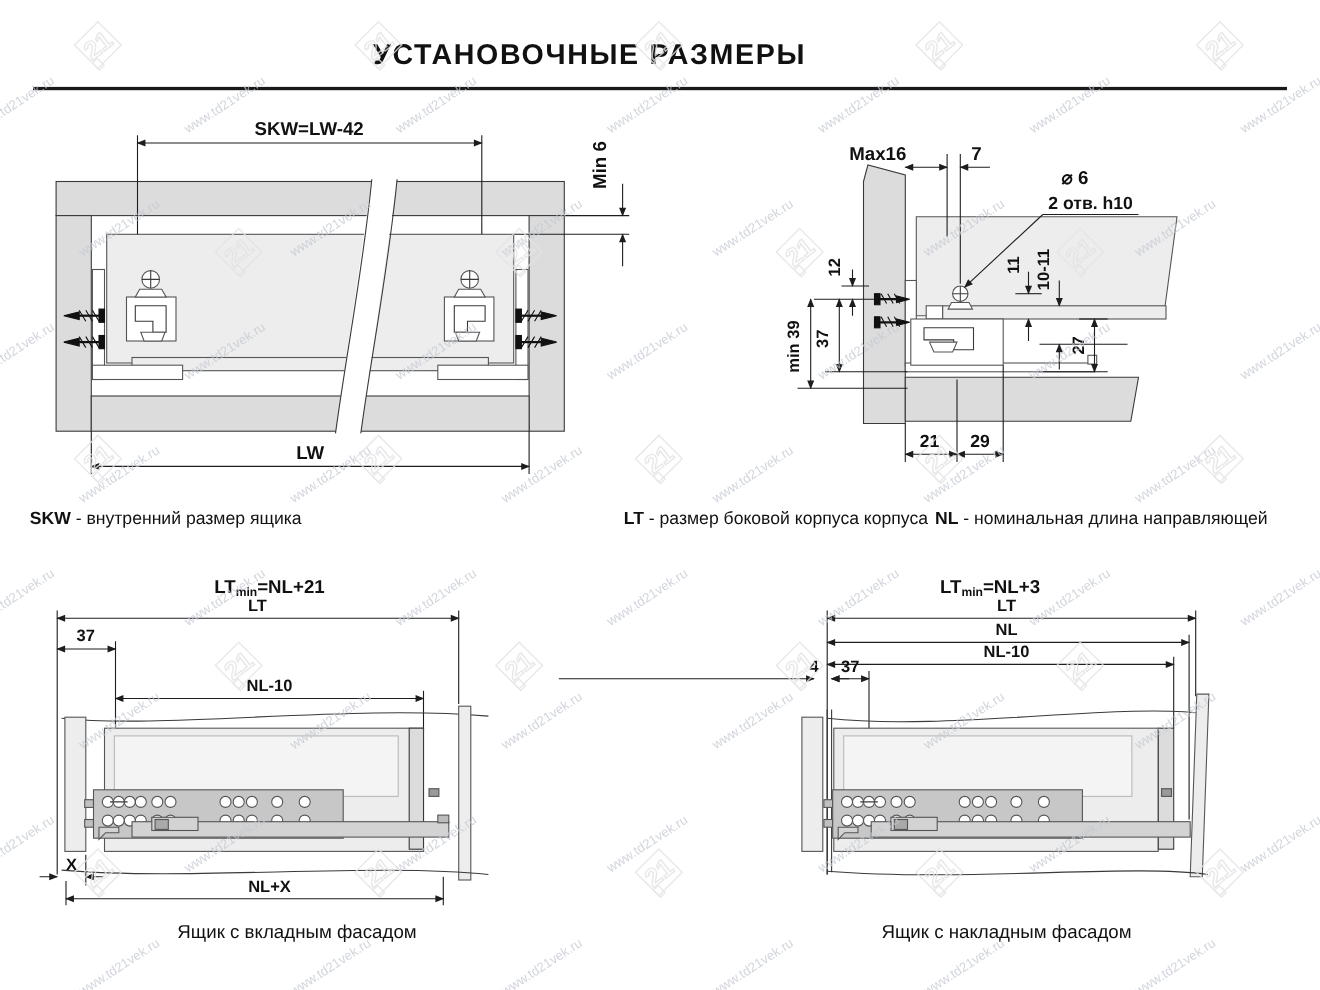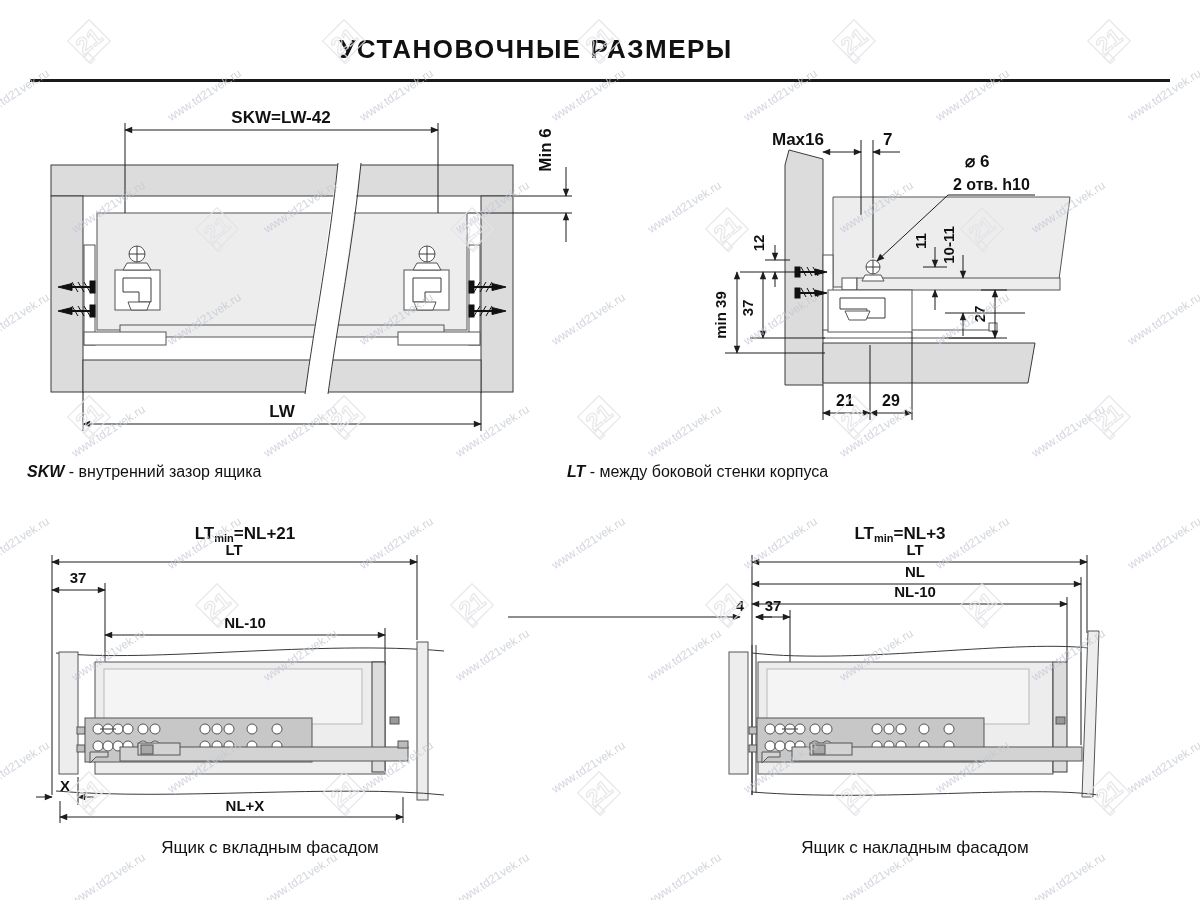--- a/index.html
+++ b/index.html
@@ -5,21 +5,21 @@
   html,body{margin:0;padding:0;background:#fff;}
   #page{position:relative;width:1200px;height:900px;background:#fff;overflow:hidden;
         font-family:"Liberation Sans",sans-serif;color:#111;}
   #wm-layer{position:absolute;left:0;top:0;width:1200px;height:900px;z-index:5;pointer-events:none;}
   .wm-text{position:absolute;font-size:12px;color:#c3c8d2;transform:rotate(-33deg);white-space:nowrap;opacity:.75;}
   .wm-logo{position:absolute;opacity:.8;}
   #title{position:absolute;top:34px;left:0;width:1072px;text-align:center;
          font-size:26px;font-weight:bold;letter-spacing:1.5px;z-index:2;}
   #title-rule{position:absolute;top:79px;left:30px;width:1140px;height:3px;background:#1a1a1a;z-index:2;}
   .legend-item{position:absolute;top:463px;font-size:16px;white-space:nowrap;z-index:2;}
-  .legend-item b{font-weight:bold;font-style:italic;}
+  .legend-item b{font-weight:bold;}
   #note{position:absolute;left:508px;top:537px;width:215px;font-size:15px;line-height:19.5px;z-index:2;}
   svg.draw{position:absolute;z-index:1;}
   .ln{stroke:#3a3a3a;stroke-width:1;fill:none;}
   .dim{stroke:#1d1d1d;stroke-width:1;fill:none;}
   .fillA{fill:#dcdcdc;stroke:#3a3a3a;stroke-width:1;}
   .fillB{fill:#ededed;stroke:#555;stroke-width:1;}
   .fillC{fill:#f4f4f4;stroke:#b9b9b9;stroke-width:1;}
   .fillW{fill:#fff;stroke:#555;stroke-width:1;}
   .brk{fill:#c7c7c7;stroke:#555;stroke-width:1;}
   .rail{fill:#d3d3d3;stroke:#555;stroke-width:1;}
@@ -213,25 +213,29 @@
       <line class="dim" x1="217" y1="237" x2="217" y2="325"></line>
       <line class="dim" x1="128" y1="318" x2="175" y2="318" marker-start="url(#a_tr)" marker-end="url(#a_tr)"></line>
       <line class="dim" x1="175" y1="318" x2="217" y2="318" marker-start="url(#a_tr)" marker-end="url(#a_tr)"></line>
       <text class="t16" x="150" y="311" text-anchor="middle">21</text>
       <text class="t16" x="196" y="311" text-anchor="middle">29</text>
     </g>
   </svg>
 
   <div class="legend-item" style="left:27px">
     <b>SKW</b>
-    <span>- внутренний зазор ящика</span>
+    <span>- внутренний размер ящика</span>
   </div>
   <div class="legend-item" style="left:567px">
     <b>LT</b>
-    <span>- между боковой стенки корпуса</span>
+    <span>- размер боковой корпуса корпуса</span>
+  </div>
+  <div class="legend-item" style="left:850px">
+    <b>NL</b>
+    <span>- номинальная длина направляющей</span>
   </div>
 
 
   <svg class="draw" style="left:20px;top:505px" width="480" height="370" viewBox="0 0 480 370">
     <defs>
       <marker id="a_bl" viewBox="0 0 10 10" refX="9" refY="5" markerWidth="10" markerHeight="8" orient="auto-start-reverse">
         <path d="M0,1 L10,5 L0,9 z" fill="#1d1d1d"></path>
       </marker>
     </defs>
     <text class="t17" x="225" y="34" text-anchor="middle">

